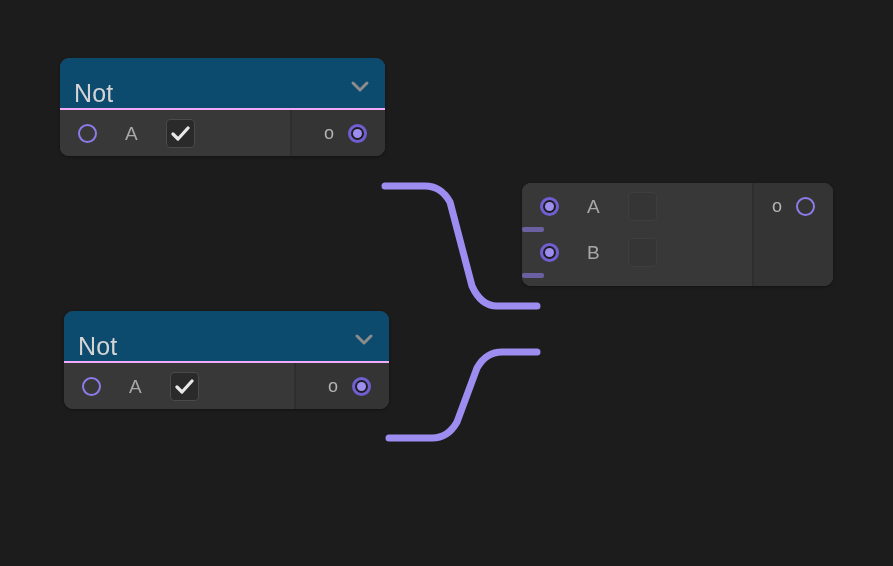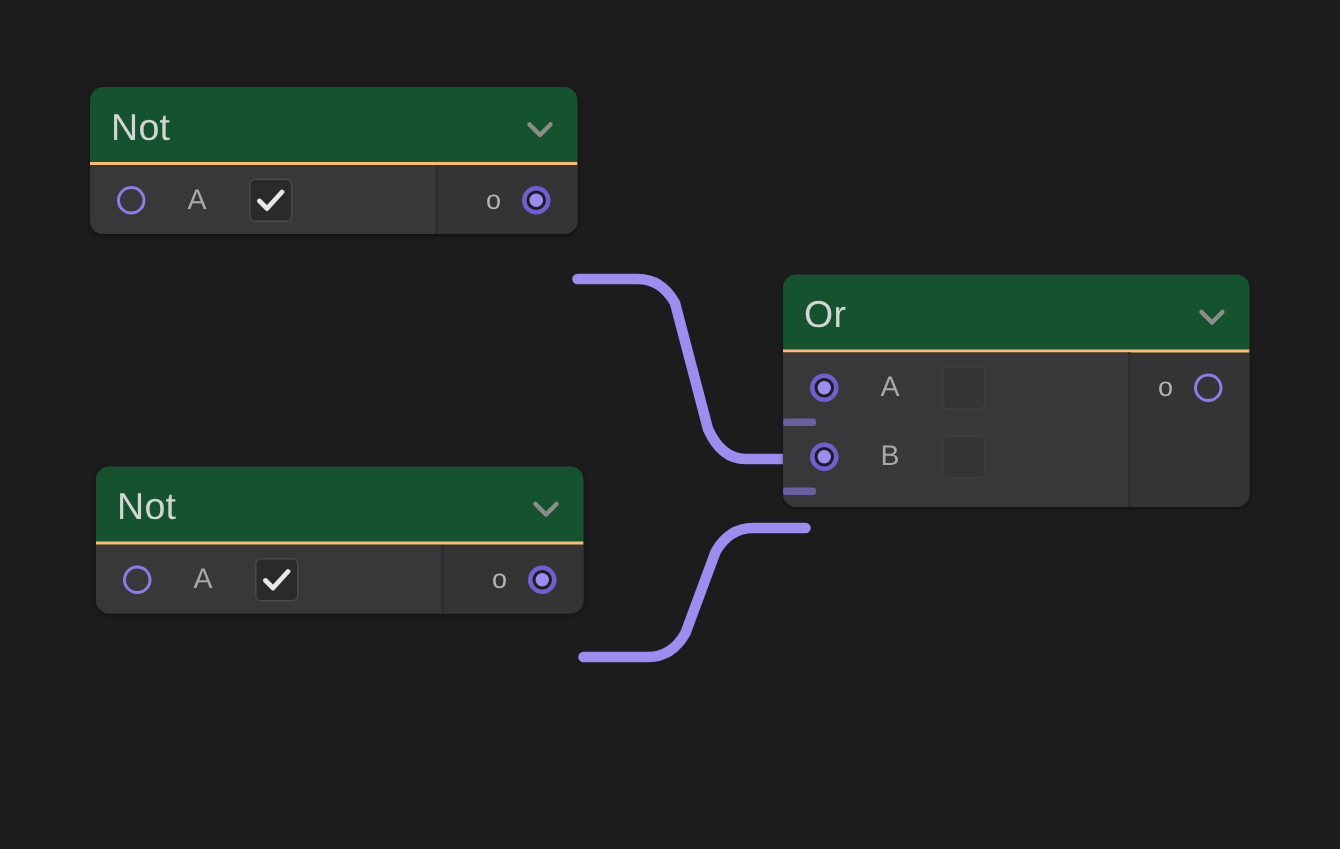--- a/index.html
+++ b/index.html
@@ -38,27 +38,27 @@
     position: absolute;
     border-radius: 9px;
     background: #383838;
     overflow: hidden;
     z-index: 2;
     box-shadow: 0 1px 3px rgba(0,0,0,0.35);
   }
 
   .node-header {
     position: relative;
-    background: #14532d;
+    background: #0c4a6e;
     height: 52px;
     display: flex;
-    align-items: flex-start;
+    align-items: flex-end;
     padding: 0 14px;
     box-sizing: border-box;
-    border-bottom: 2px solid #fdba74;
+    border-bottom: 2px solid #f0abfc;
   }
   .node-title {
     color: #d4d4d4;
     font-size: 25px;
     line-height: 30px;
     margin-top: 12px;
     letter-spacing: 0.2px;
     font-weight: 400;
     white-space: nowrap;
   }
@@ -248,28 +248,20 @@
       <div class="outputs-col" style="width:93px;">
         <div class="port-row out">
           <span class="port-label">o</span>
           <span class="port filled"></span>
         </div>
       </div>
     </div>
   </div>
 
   <div class="node" style="left:522px; top:183px; width:311px;">
-    <div class="node-header">
-      <span class="node-title">Or</span>
-      <span class="node-collapse">
-        <svg width="20" height="14" viewBox="0 0 20 14">
-          <path d="M3 4 L10 11 L17 4" fill="none" stroke="#8c8c8c" stroke-width="3" stroke-linecap="round" stroke-linejoin="round"></path>
-        </svg>
-      </span>
-    </div>
     <div class="node-body" style="min-height:103px;">
       <div class="inputs-col" style="width:230px; flex:0 0 230px; position:relative;">
         <span class="stub" style="left:0; top:44px; width:22px;"></span>
         <span class="stub" style="left:0; top:90px; width:22px;"></span>
         <div class="port-row">
           <span class="port filled"></span>
           <span class="port-label">A</span>
           <span class="checkbox unchecked"></span>
         </div>
         <div class="port-row">

